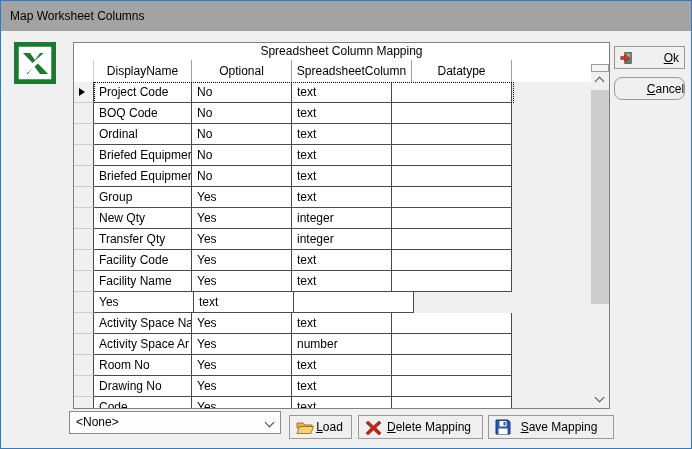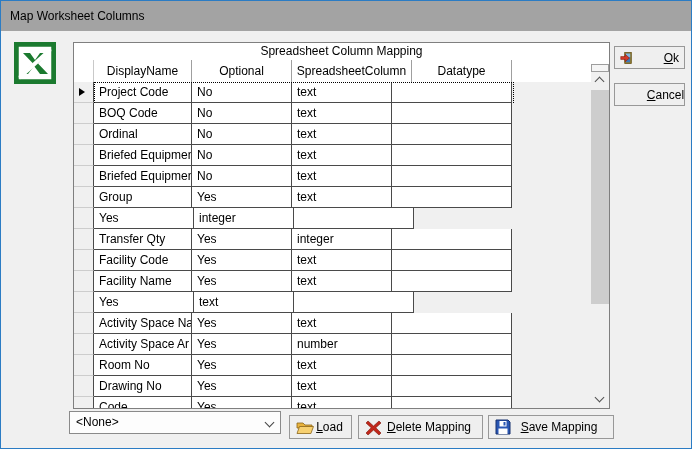--- a/index.html
+++ b/index.html
@@ -18,21 +18,21 @@
 
   
   .excel-icon { position:absolute; left:13px; top:11px; width:42px; height:42px; }
 
   
   .btn {
     position:absolute; background:#efefef; border:1px solid #989898;
     display:flex; align-items:center; font-size:12px; color:#000; cursor:default;
   }
   #btn-ok { left:613px; top:15px; width:71px; height:23px; padding:0 5px; }
-  #btn-cancel { left:613px; top:52px; width:71px; height:23px; justify-content:center; }
+  #btn-cancel { left:613px; top:46px; width:71px; height:23px; justify-content:center;border-radius:8px; }
   .btn .lbl { flex:1; text-align:center; white-space:nowrap;margin-left:32px; }
   .u { text-decoration: underline; }
 
   
   #panel {
     position:absolute; left:72px; top:11px; width:537px; height:367px;
     background:#fff; border:1px solid #7f7f7f; overflow:hidden;
   }
   #panel-caption { position:absolute; left:0; top:0; width:100%; height:17px;
     text-align:center; font-size:12px; line-height:17px; color:#000; }
@@ -164,20 +164,21 @@
           <div class="row">
             <div class="rowheader"></div>
             <div class="cell c1">Group</div>
             <div class="cell c2">Yes</div>
             <div class="cell c3">text</div>
             <div class="cell c4"></div>
             <div class="cell-filler"></div>
           </div>
           <div class="row">
             <div class="rowheader"></div>
+            <div class="cell c1">New Qty</div>
             <div class="cell c2">Yes</div>
             <div class="cell c3">integer</div>
             <div class="cell c4"></div>
             <div class="cell-filler"></div>
           </div>
           <div class="row">
             <div class="rowheader"></div>
             <div class="cell c1">Transfer Qty</div>
             <div class="cell c2">Yes</div>
             <div class="cell c3">integer</div>

